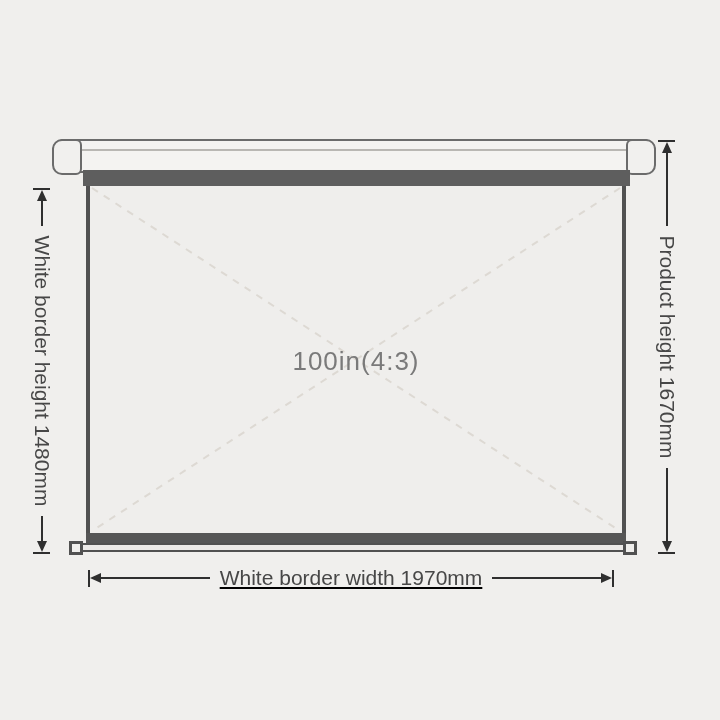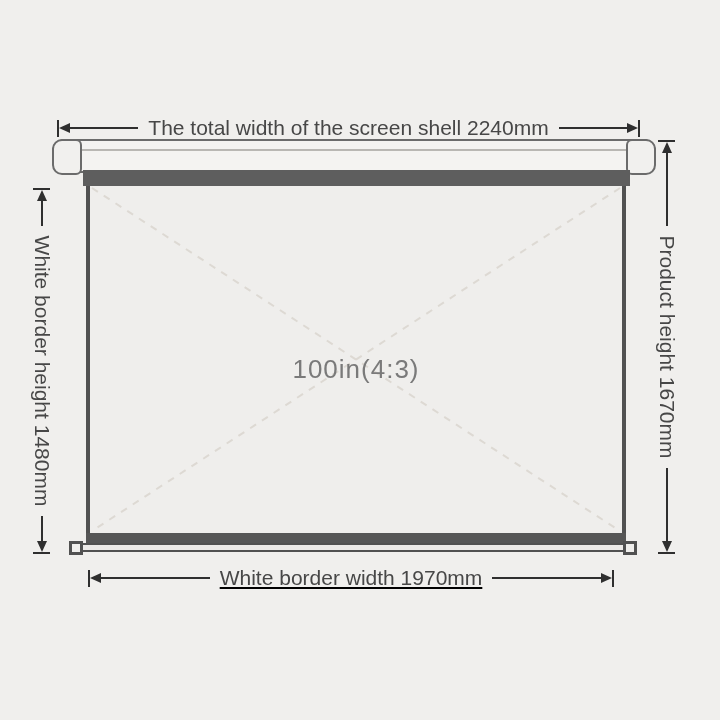--- a/index.html
+++ b/index.html
@@ -26,46 +26,37 @@
   .tube-seam{position:absolute;left:28px;right:24px;top:8px;height:2px;background:#b9b7b3;}
   .cap{position:absolute;top:-2px;width:30px;height:36px;border:2px solid #6b6b6b;background:#f1f0ee;box-sizing:border-box;}
   .cap-left{left:-2px;border-radius:10px 6px 6px 10px;}
   .cap-right{right:-2px;border-radius:6px 10px 10px 6px;}
   .shell-slot{position:absolute;left:83px;top:170px;width:547px;height:16px;background:#5e5e5e;}
 
   
   .screen{position:absolute;left:86px;top:186px;width:540px;height:357px;background:#efeeec;
           border-left:4px solid #515151;border-right:4px solid #515151;box-sizing:border-box;}
   .diagonals{position:absolute;left:0;top:0;width:100%;height:347px;display:block;}
-  .screen-label{position:absolute;left:0;right:0;top:168px;text-align:center;font-size:26px;
+  .screen-label{position:absolute;left:0;right:0;top:160px;text-align:center;font-size:26px;
                 color:#7a7a7a;letter-spacing:1px;}
   .screen-bottom-bar{position:absolute;left:-4px;right:-4px;bottom:0;height:10px;background:#565656;}
 
   
   .rod{position:absolute;left:70px;top:543px;width:566px;height:9px;background:#eceae8;
        border-top:2px solid #515151;border-bottom:2px solid #515151;box-sizing:border-box;}
   .rod-cap{position:absolute;width:14px;height:14px;border:3px solid #515151;background:#efeeec;
            top:-4px;box-sizing:border-box;}
   .rod-cap-left{left:-1px;}
   .rod-cap-right{right:-1px;}
 </style>
 </head>
 <body>
 
 <div class="stage">
 
-  <div class="dim dim-top">
-    <span class="tick"></span>
-    <span class="ah ah-left"></span>
-    <span class="line"></span>
-    <span class="dim-label">The total width of the screen shell 2240mm</span>
-    <span class="line"></span>
-    <span class="ah ah-right"></span>
-    <span class="tick"></span>
-  </div>
 
   <div class="shell-tube">
     <div class="tube-seam"></div>
     <div class="cap cap-left"></div>
     <div class="cap cap-right"></div>
   </div>
   <div class="shell-slot"></div>
 
   <div class="screen">
     <svg class="diagonals" viewBox="0 0 532 347" preserveAspectRatio="none">

